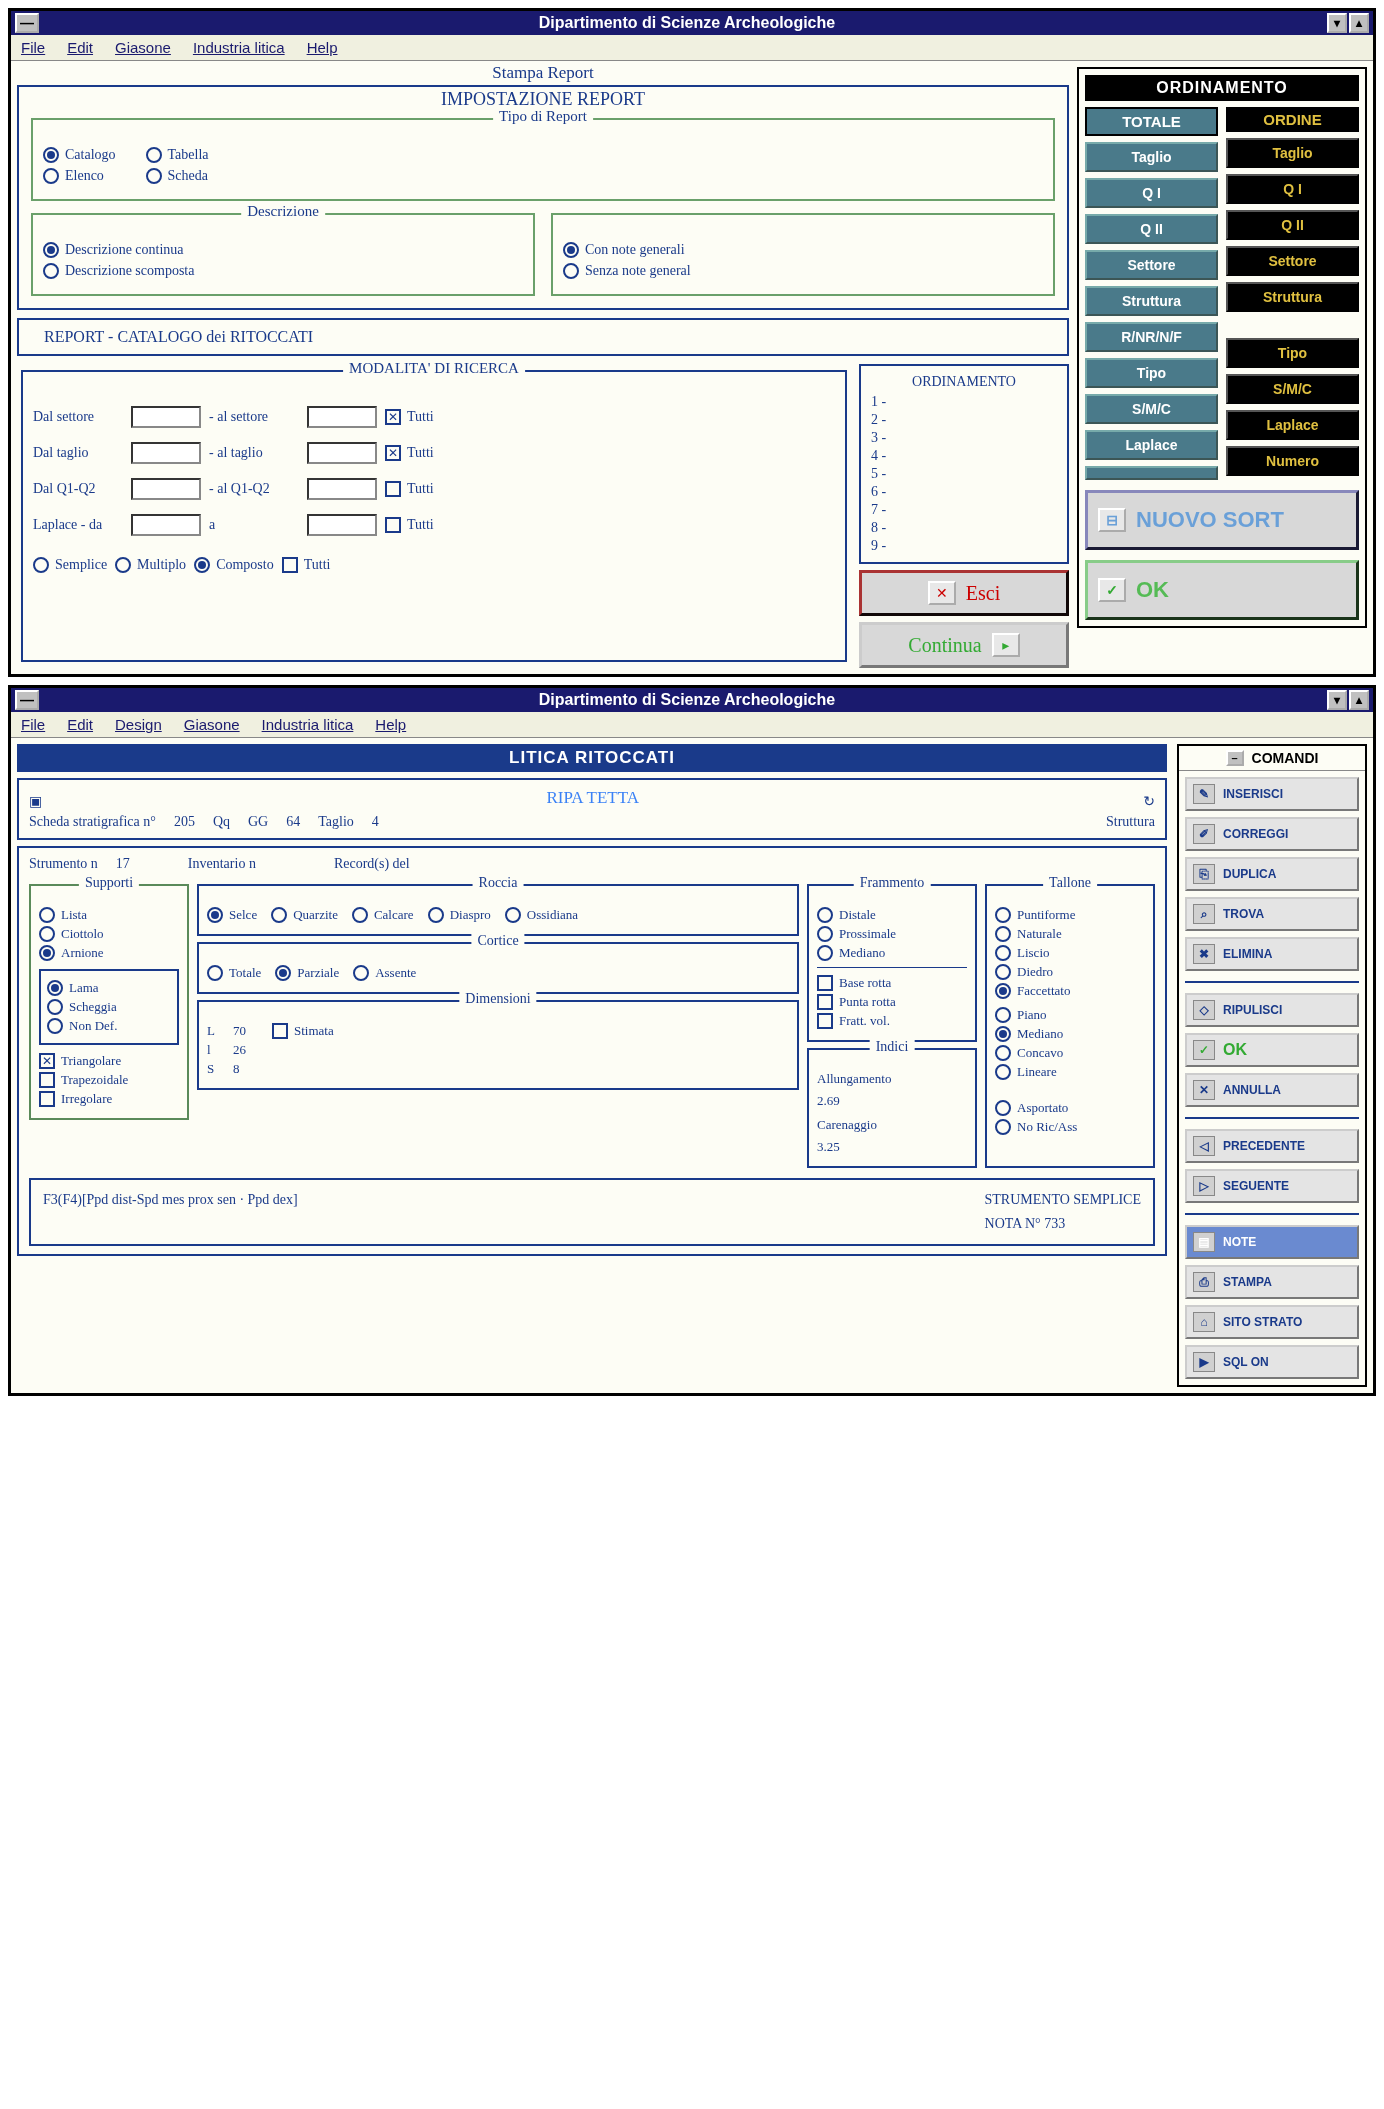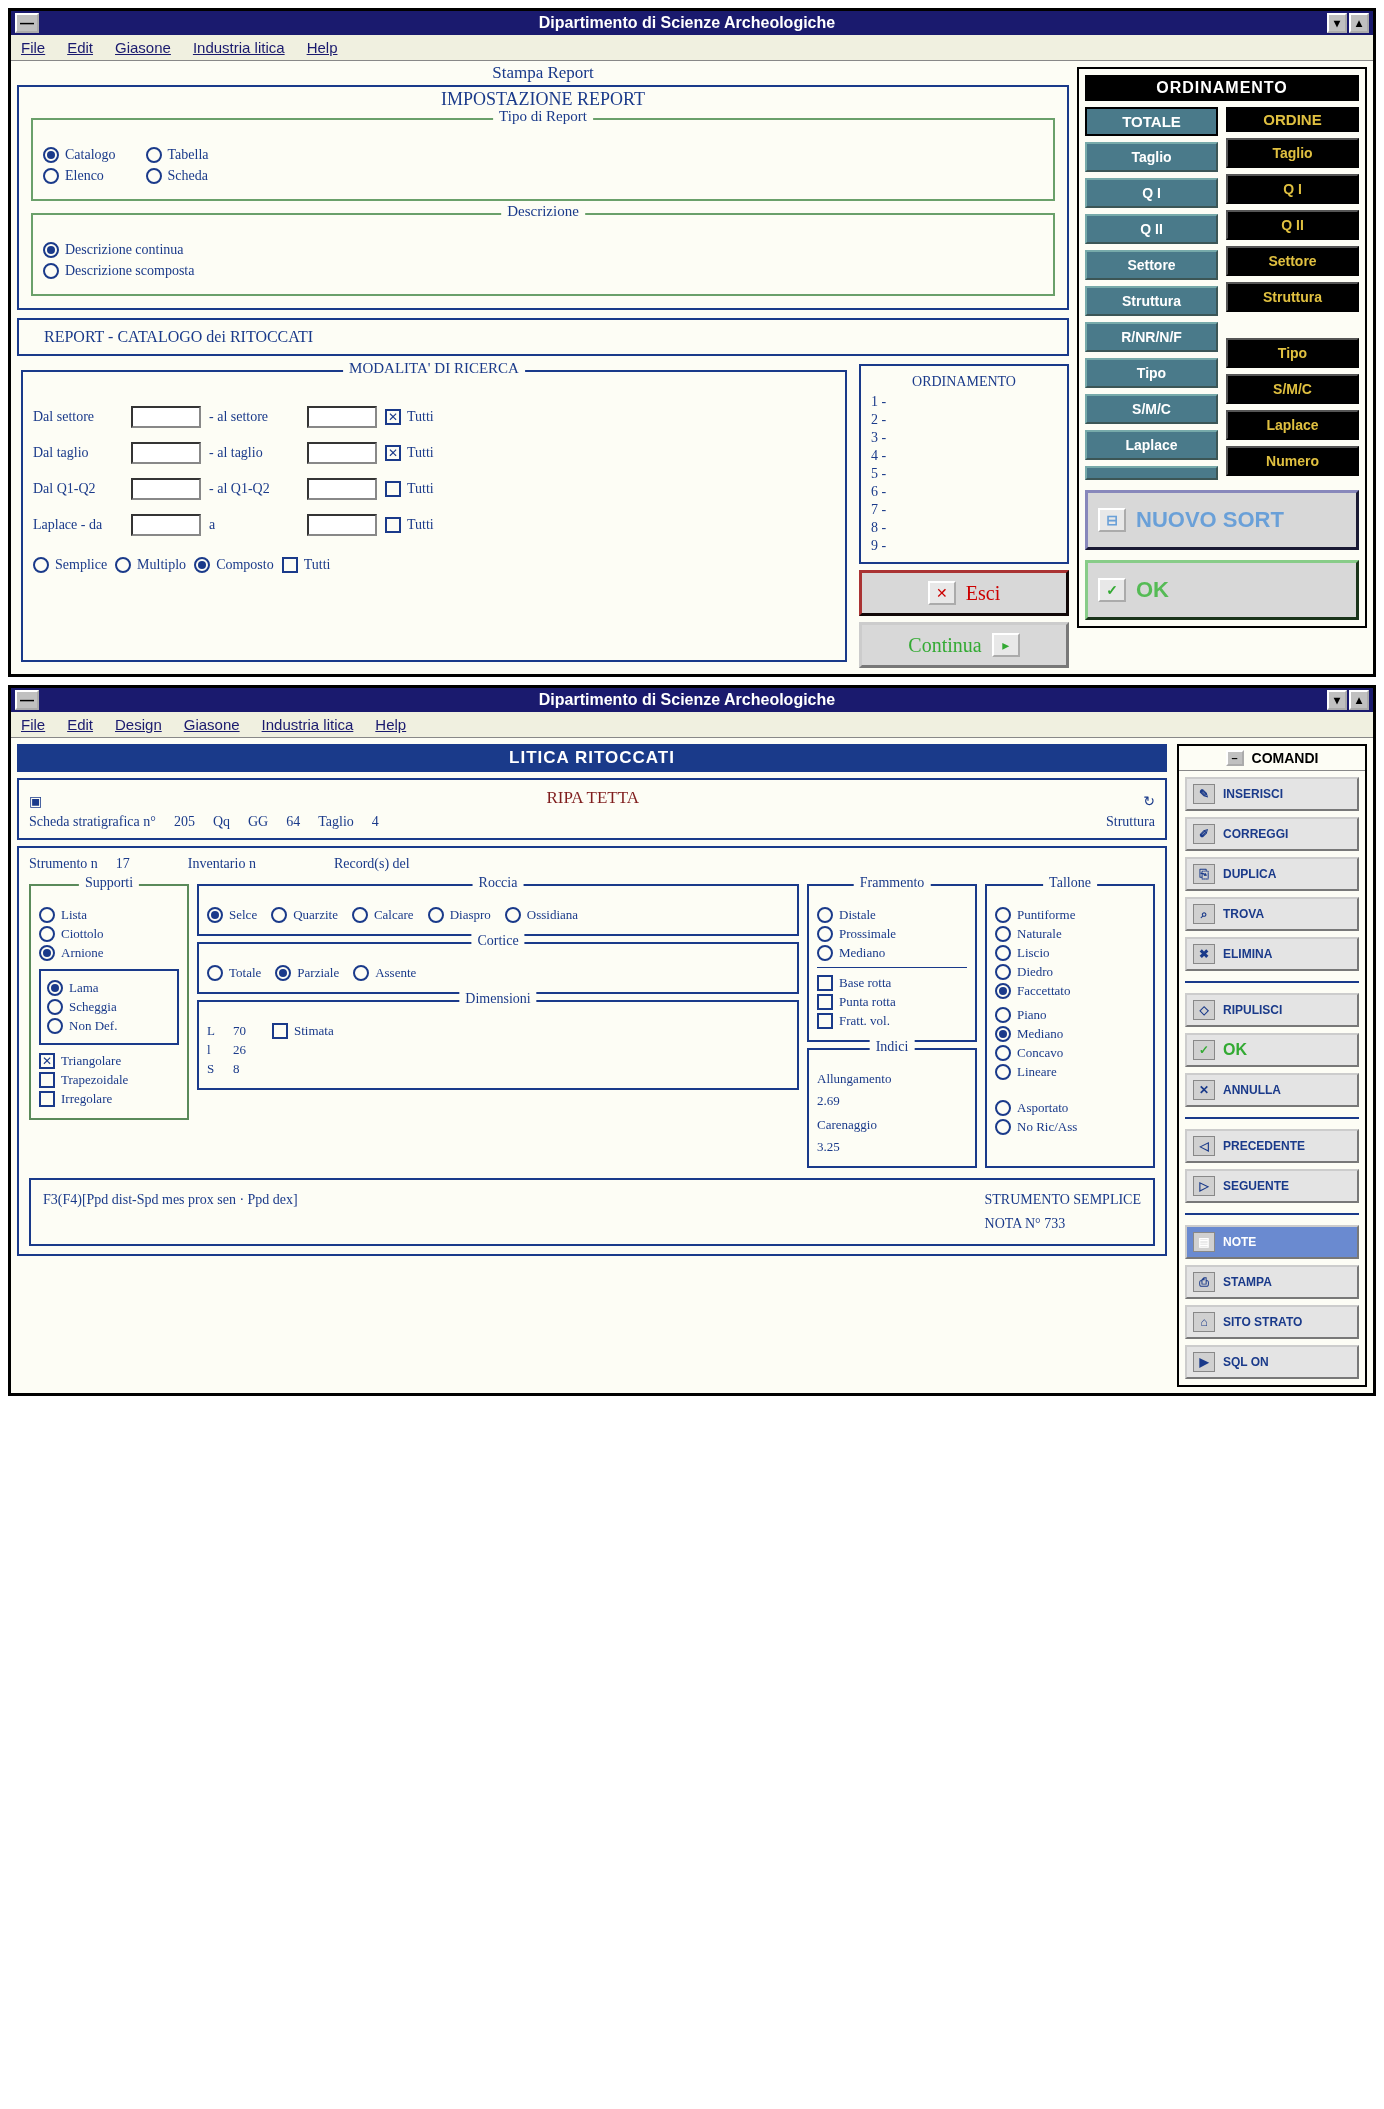--- a/index.html
+++ b/index.html
@@ -165,21 +165,21 @@
   }
   .big-btn.nuovo { color:#6aa0d8; border-color:#88b #448 #448 #88b; }
   .big-btn.ok { color:#5b5; border-color:#8c8 #484 #484 #8c8; }
 
   
   .header2 {
     background:#1a3a8a; color:#fff; font-weight:bold; text-align:center;
     padding:4px; font-family:Arial,sans-serif; font-size:17px; letter-spacing:1px;
   }
   .info-panel { border:2px solid #1a3a8a; padding:8px 10px; margin:6px 0; color:#1a3a8a; }
-  .info-title { color:#7f1d1d; text-align:center; font-size:17px; margin-bottom:6px; }
+  .info-title { color:#3b82f6; text-align:center; font-size:17px; margin-bottom:6px; }
   .info-row { display:flex; gap:18px; align-items:center; flex-wrap:wrap;text-align:center; }
 
   .main2 { display:flex; gap:10px; }
   .main2-left { flex:1; }
   .main2-right { width:190px; }
 
   .grid2 { display:flex; gap:8px; }
   .col-supporti { width:160px; }
   .col-mid { flex:1; display:flex; flex-direction:column; gap:6px; }
   .col-framm { width:170px; display:flex; flex-direction:column; gap:6px; }
@@ -278,20 +278,31 @@
             <div style="display:flex;gap:8px">
               <div class="fieldset" style="flex:1">
                 <div class="legend">Descrizione</div>
                 <div class="radio-row">
                     <span class="radio sel"></span>
                     <span>Descrizione continua</span>
                   </div>
                 <div class="radio-row">
                     <span class="radio"></span>
                     <span>Descrizione scomposta</span>
+                  </div>
+              </div>
+              <div class="fieldset" style="flex:1">
+
+                <div class="radio-row">
+                    <span class="radio sel"></span>
+                    <span>Con note generali</span>
+                  </div>
+                <div class="radio-row">
+                    <span class="radio"></span>
+                    <span>Senza note general</span>
                   </div>
               </div>
             </div>
           </div>
         </div>
       </div>
 
       <div class="report-bar">REPORT - CATALOGO dei RITOCCATI</div>
 
       <div style="display:flex;gap:8px">

